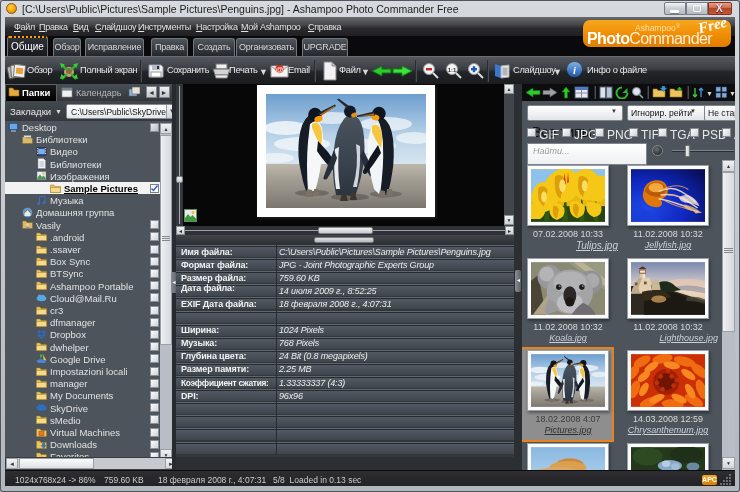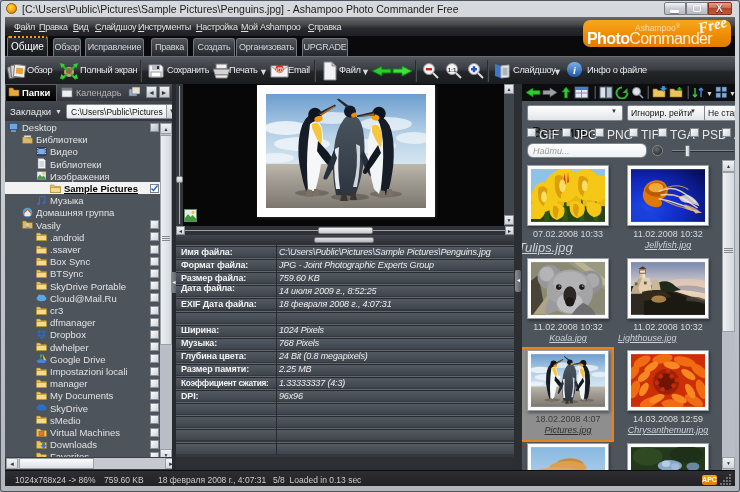--- a/index.html
+++ b/index.html
@@ -411,21 +411,21 @@
       <rect x="1" y="3" width="8" height="7" fill="#8fb6e0" stroke="#555" stroke-width=".6"></rect>
       <rect x="4" y="1" width="8" height="7" fill="#e6e2d8" stroke="#555" stroke-width=".6"></rect>
     </svg>
   <span class="a" style="left:141px;top:2px;width:11px;height:12px;background:linear-gradient(#eef0f2,#c3c7cd);border:1px solid #7e838b;font-size:7px;color:#333;text-align:center;line-height:12px">◄</span>
   <span class="a" style="left:153.5px;top:2px;width:11px;height:12px;background:linear-gradient(#eef0f2,#c3c7cd);border:1px solid #7e838b;font-size:7px;color:#333;text-align:center;line-height:12px">►</span>
 </div>
 <div class="a" style="left:5px;top:101px;width:167px;height:20px;background:linear-gradient(#43484f,#34383e)">
   <span class="a" style="left:5px;top:5px;font-size:9.5px;color:#e8e8e8">Закладки</span>
   <span class="a" style="left:50px;top:7px;font-size:7px;color:#ddd">▼</span>
   <span class="a" style="left:61px;top:2.5px;width:112px;height:15px;background:linear-gradient(#fff,#e4e7ea);border:1px solid #858a92;border-radius:2px">
-     <span class="a" style="left:4px;top:2px;font-size:8.5px;color:#111;white-space:nowrap">C:\Users\Public\Pictures</span>
+     <span class="a" style="left:4px;top:2px;font-size:8.5px;color:#111;white-space:nowrap">C:\Users\Public\SkyDrive</span>
      <span class="a" style="left:99px;top:0px;width:11px;height:13px;background:linear-gradient(#f4f5f7,#cdd1d7);border-left:1px solid #979ca4;font-size:6px;color:#333;text-align:center;line-height:13px">▼</span>
   </span>
 </div>
 <div class="a" id="tree" style="left:5px;top:122.5px;width:167px;height:336px;background:#4d545c;overflow:hidden;font-size:9.5px;color:#e2e2e2">
   <svg class="a" style="left:3px;top:-1.0px" width="11" height="11" viewBox="0 0 11 11">
       <rect x="1" y="1" width="9" height="7" rx="1" fill="#3a70b8" stroke="#1a3a66" stroke-width=".6"></rect>
       <rect x="2" y="2" width="7" height="5" fill="#6aa6e0"></rect>
       <rect x="3" y="8" width="5" height="2" fill="#88909a"></rect>
     </svg>
   <span class="a" style="left:17px;top:-0.5px;white-space:nowrap">Desktop</span>
@@ -509,21 +509,21 @@
   <svg class="a" style="left:31px;top:145.4px" width="11" height="11" viewBox="0 0 11 11">
       <path d="M.5 2 L4 2 L5 3.5 L10.5 3.5 L10.5 9.5 L.5 9.5 Z" fill="#ecc35c" stroke="#9a7a20" stroke-width=".5"></path>
       <path d="M.5 4.5 L10.5 4.5 L10.5 9.5 L.5 9.5 Z" fill="#f6d98a" stroke="#9a7a20" stroke-width=".5"></path>
     </svg>
   <span class="a" style="left:45px;top:145.9px;white-space:nowrap">BTSync</span>
   <span class="a" style="left:145px;top:146.4px;width:9px;height:9px;background:linear-gradient(135deg,#fdfdfe,#cfd3d9);border:1px solid #8a9098"></span>
   <svg class="a" style="left:31px;top:157.6px" width="11" height="11" viewBox="0 0 11 11">
       <path d="M.5 2 L4 2 L5 3.5 L10.5 3.5 L10.5 9.5 L.5 9.5 Z" fill="#ecc35c" stroke="#9a7a20" stroke-width=".5"></path>
       <path d="M.5 4.5 L10.5 4.5 L10.5 9.5 L.5 9.5 Z" fill="#f6d98a" stroke="#9a7a20" stroke-width=".5"></path>
     </svg>
-  <span class="a" style="left:45px;top:158.1px;white-space:nowrap">SkyDrive Portable</span>
+  <span class="a" style="left:45px;top:158.1px;white-space:nowrap">Ashampoo Portable</span>
   <span class="a" style="left:145px;top:158.6px;width:9px;height:9px;background:linear-gradient(135deg,#fdfdfe,#cfd3d9);border:1px solid #8a9098"></span>
   <svg class="a" style="left:31px;top:169.8px" width="11" height="11" viewBox="0 0 11 11">
       <ellipse cx="5.5" cy="6.5" rx="4.8" ry="2.8" fill="#58a8e8"></ellipse>
       <circle cx="4" cy="4.8" r="2.2" fill="#58a8e8"></circle>
       <circle cx="7" cy="4.5" r="1.8" fill="#58a8e8"></circle>
     </svg>
   <span class="a" style="left:45px;top:170.3px;white-space:nowrap">Cloud@Mail.Ru</span>
   <span class="a" style="left:145px;top:170.8px;width:9px;height:9px;background:linear-gradient(135deg,#fdfdfe,#cfd3d9);border:1px solid #8a9098"></span>
   <svg class="a" style="left:31px;top:182.0px" width="11" height="11" viewBox="0 0 11 11">
       <path d="M.5 2 L4 2 L5 3.5 L10.5 3.5 L10.5 9.5 L.5 9.5 Z" fill="#ecc35c" stroke="#9a7a20" stroke-width=".5"></path>
@@ -782,56 +782,56 @@
     <span class="a cbl" style="left:85px;top:27px">PNG</span>
   <span class="a cbx" style="left:107px;top:27px"></span>
     <span class="a cbl" style="left:119px;top:27px">TIF</span>
   <span class="a cbx" style="left:136px;top:27px"></span>
     <span class="a cbl" style="left:148px;top:27px">TGA</span>
   <span class="a cbx" style="left:168px;top:27px"></span>
     <span class="a cbl" style="left:180px;top:27px">PSD</span>
   <span class="a cbx" style="left:200px;top:27px"></span>
     <span class="a cbl" style="left:212px;top:27px">A</span>
 
-  <span class="a" style="left:5px;top:42px;width:120px;height:15px;background:linear-gradient(#fff,#eef0f2);border:1px solid #80858d;border-radius:6px">
+  <span class="a" style="left:5px;top:42px;width:120px;height:22px;background:linear-gradient(#fff,#eef0f2);border:1px solid #80858d;border-radius:0">
       <span class="a" style="left:5px;top:2px;font-size:9px;font-style:italic;color:#999">Найти...</span>
     </span>
   <span class="a" style="left:130px;top:44px;width:11px;height:11px;border-radius:50%;background:radial-gradient(circle at 40% 35%,#6a7078,#2e3338 70%);border:1px solid #888"></span>
   <span class="a" style="left:150px;top:49px;width:62px;height:2px;background:#7e848c;border-bottom:1px solid #2a2d31"></span>
   <span class="a" style="left:163px;top:44px;width:5px;height:12px;background:linear-gradient(90deg,#f2f3f5,#c6cad0);border:1px solid #777;border-radius:1px"></span>
   <div class="a" id="thumbs" style="left:0;top:59px;width:213px;height:310px">
   <div class="a" style="left:-2px;top:187px;width:94px;height:95px;background:#8e8e8e;border:2px solid #e8831c"></div>
   <div class="a" style="left:5px;top:5.0px;width:82px;height:61px;background:#fbfbfb;border:1px solid #9aa0a8;box-shadow:1px 2px 3px rgba(0,0,0,.4)">
         <svg class="a" style="left:3px;top:3px" width="74" height="53">
           <use href="#ph_tul"></use>
         </svg>
       </div>
   <span class="a" style="left:-4px;top:69.0px;width:100px;text-align:center;font-size:9px;color:#d8d8d8">07.02.2008 10:33</span>
-  <span class="a" style="left:-4px;top:80.0px;width:100px;text-align:left;font-size:13px;font-style:italic;text-decoration:underline;color:#ccd1d6">Tulips.jpg</span>
+  <span class="a" style="left:-4px;top:80.0px;width:100px;text-align:right;font-size:10px;font-style:italic;text-decoration:underline;color:#ccd1d6">Tulips.jpg</span>
   <div class="a" style="left:105px;top:5.0px;width:82px;height:61px;background:#fbfbfb;border:1px solid #9aa0a8;box-shadow:1px 2px 3px rgba(0,0,0,.4)">
         <svg class="a" style="left:3px;top:3px" width="74" height="53">
           <use href="#ph_jel"></use>
         </svg>
       </div>
   <span class="a" style="left:96px;top:69.0px;width:100px;text-align:center;font-size:9px;color:#d8d8d8">11.02.2008 10:32</span>
   <span class="a" style="left:96px;top:80.0px;width:100px;text-align:center;font-size:9px;font-style:italic;text-decoration:underline;color:#ccd1d6">Jellyfish.jpg</span>
   <div class="a" style="left:5px;top:97.5px;width:82px;height:61px;background:#fbfbfb;border:1px solid #9aa0a8;box-shadow:1px 2px 3px rgba(0,0,0,.4)">
         <svg class="a" style="left:3px;top:3px" width="74" height="53">
           <use href="#ph_koa"></use>
         </svg>
       </div>
   <span class="a" style="left:-4px;top:161.5px;width:100px;text-align:center;font-size:9px;color:#d8d8d8">11.02.2008 10:32</span>
   <span class="a" style="left:-4px;top:172.5px;width:100px;text-align:center;font-size:9px;font-style:italic;text-decoration:underline;color:#ccd1d6">Koala.jpg</span>
   <div class="a" style="left:105px;top:97.5px;width:82px;height:61px;background:#fbfbfb;border:1px solid #9aa0a8;box-shadow:1px 2px 3px rgba(0,0,0,.4)">
         <svg class="a" style="left:3px;top:3px" width="74" height="53">
           <use href="#ph_lig"></use>
         </svg>
       </div>
   <span class="a" style="left:96px;top:161.5px;width:100px;text-align:center;font-size:9px;color:#d8d8d8">11.02.2008 10:32</span>
-  <span class="a" style="left:96px;top:172.5px;width:100px;text-align:left;font-size:9px;font-style:italic;text-decoration:underline;color:#ccd1d6">Lighthouse.jpg</span>
+  <span class="a" style="left:96px;top:172.5px;width:100px;text-align:right;font-size:9px;font-style:italic;text-decoration:underline;color:#ccd1d6">Lighthouse.jpg</span>
   <div class="a" style="left:5px;top:190.0px;width:82px;height:61px;background:#fbfbfb;border:1px solid #9aa0a8;box-shadow:1px 2px 3px rgba(0,0,0,.4)">
         <svg class="a" style="left:3px;top:3px" width="74" height="53">
           <use href="#ph_peng"></use>
         </svg>
       </div>
   <span class="a" style="left:-4px;top:254.0px;width:100px;text-align:center;font-size:9px;color:#3c3c3c">18.02.2008 4:07</span>
   <span class="a" style="left:-4px;top:265.0px;width:100px;text-align:center;font-size:9px;font-style:italic;text-decoration:underline;color:#2f2f2f">Pictures.jpg</span>
   <div class="a" style="left:105px;top:190.0px;width:82px;height:61px;background:#fbfbfb;border:1px solid #9aa0a8;box-shadow:1px 2px 3px rgba(0,0,0,.4)">
         <svg class="a" style="left:3px;top:3px" width="74" height="53">
           <use href="#ph_chr"></use>

